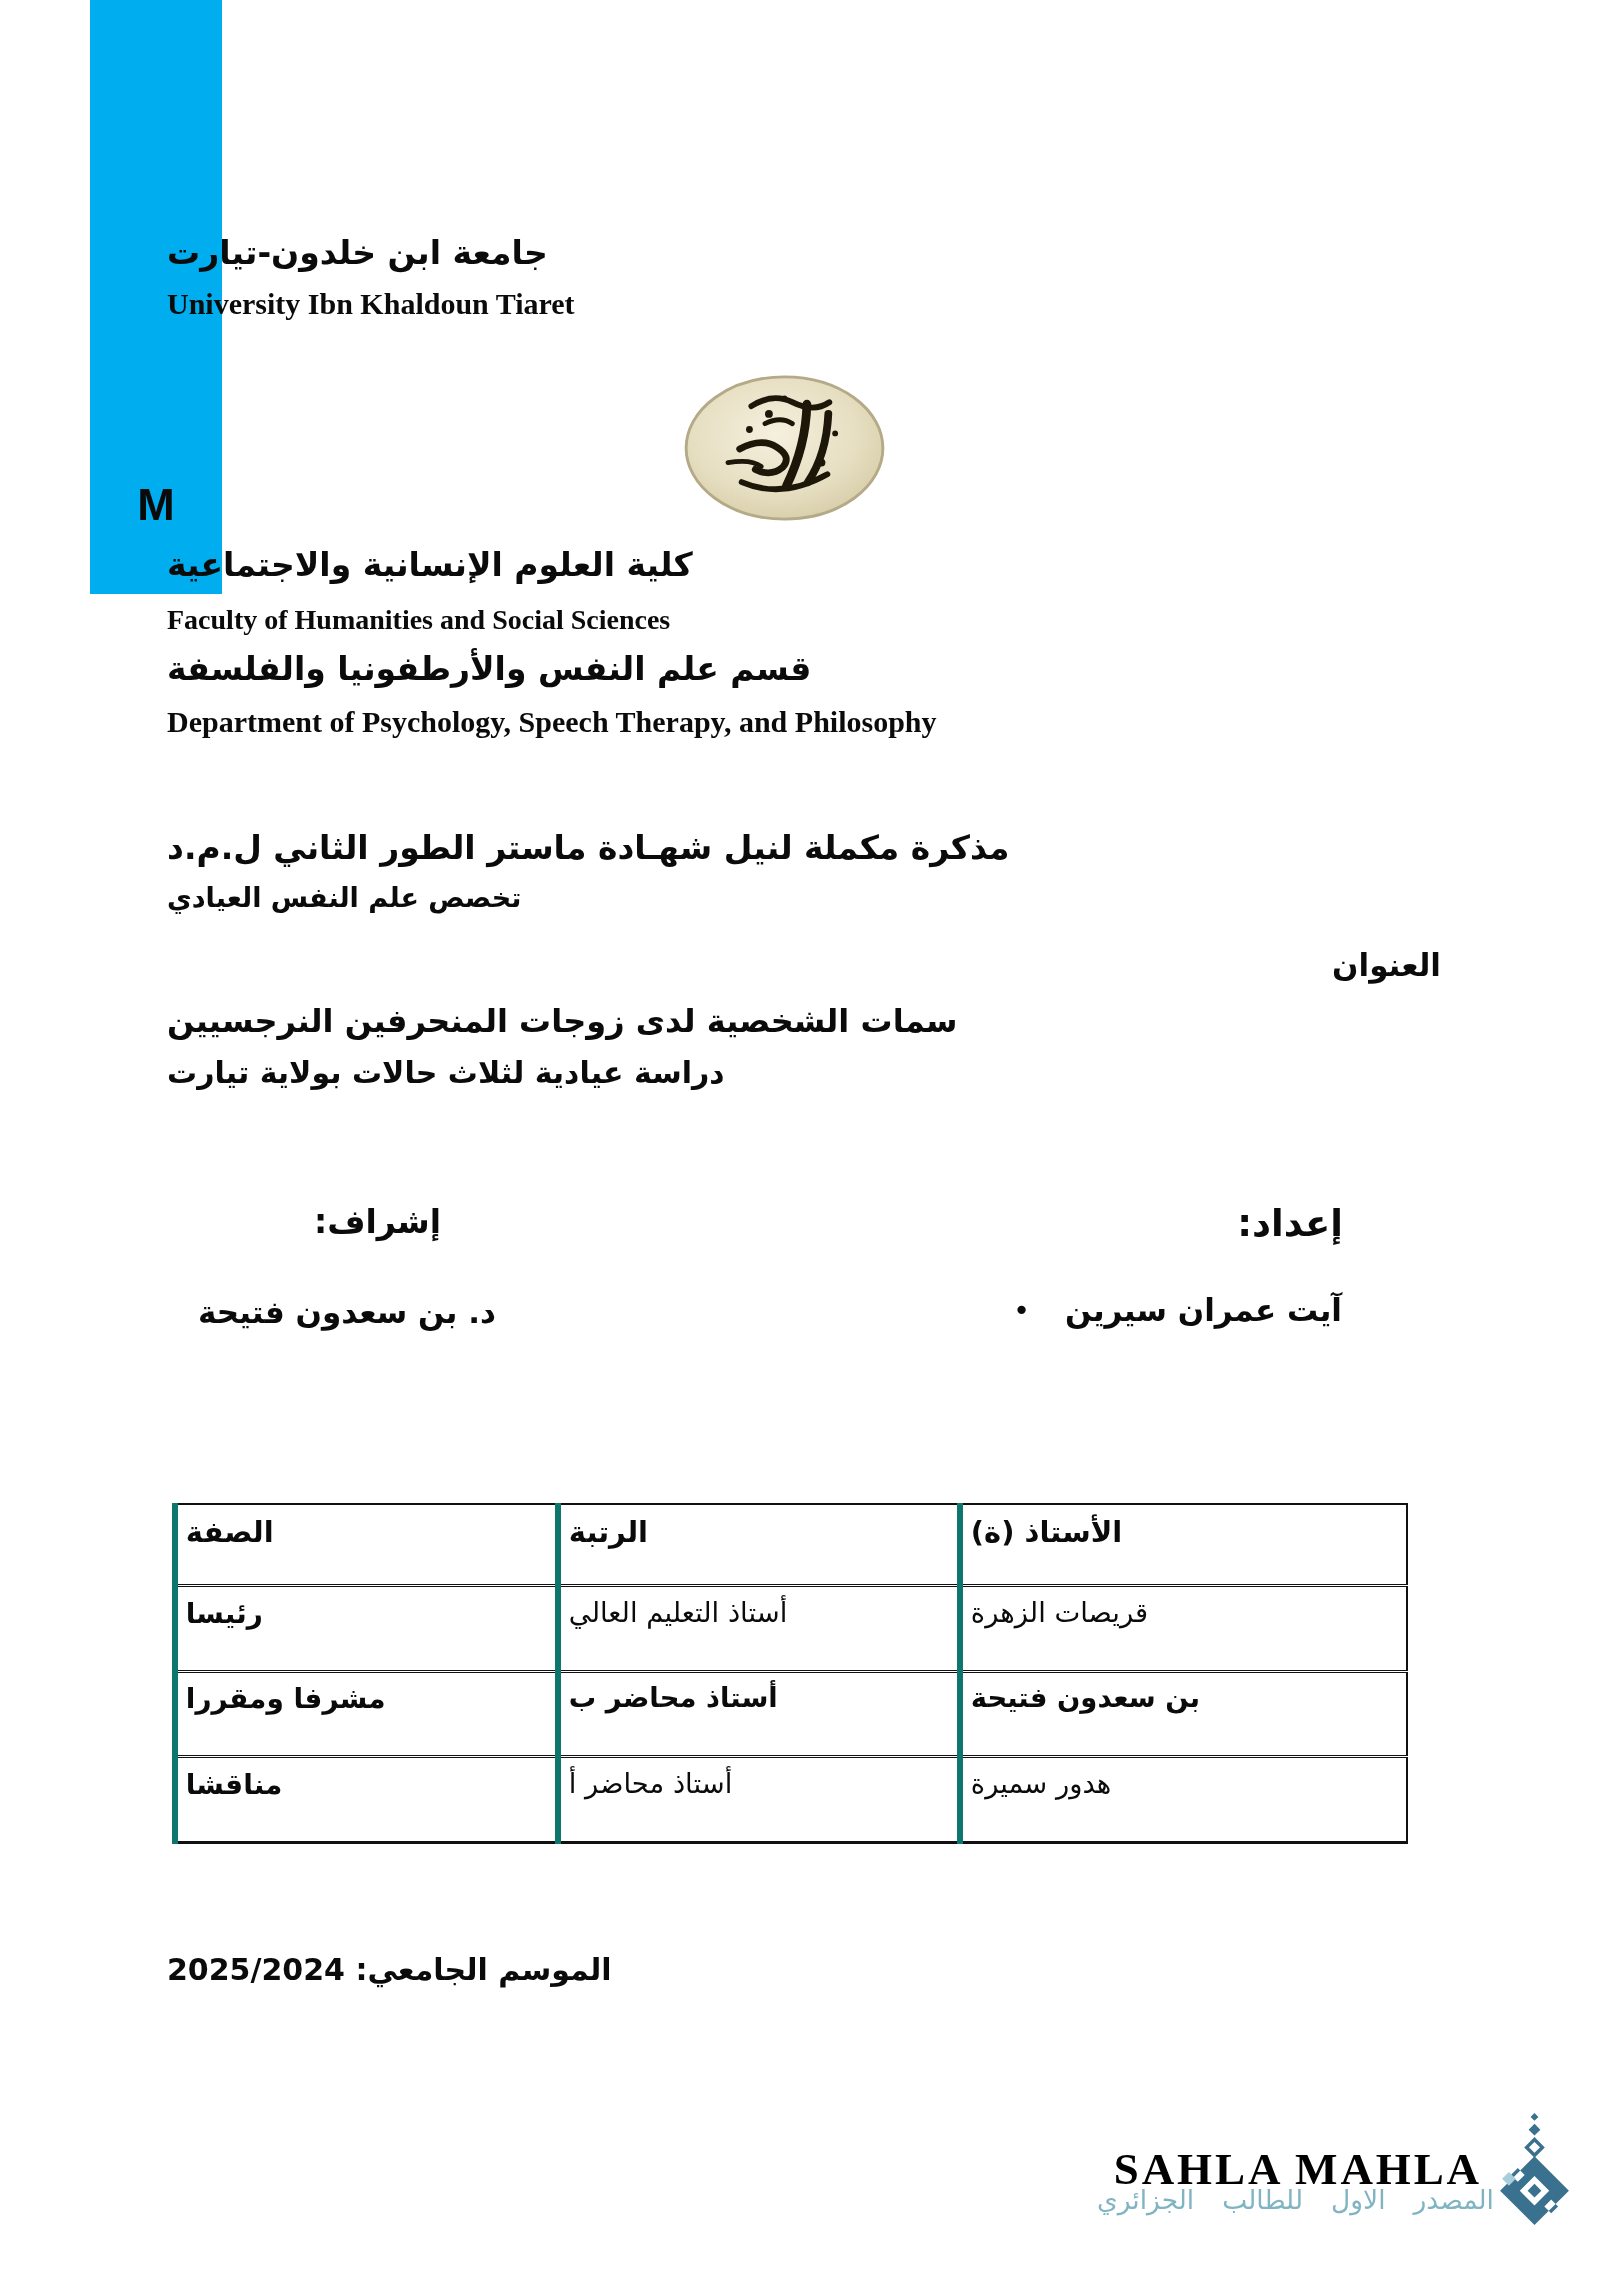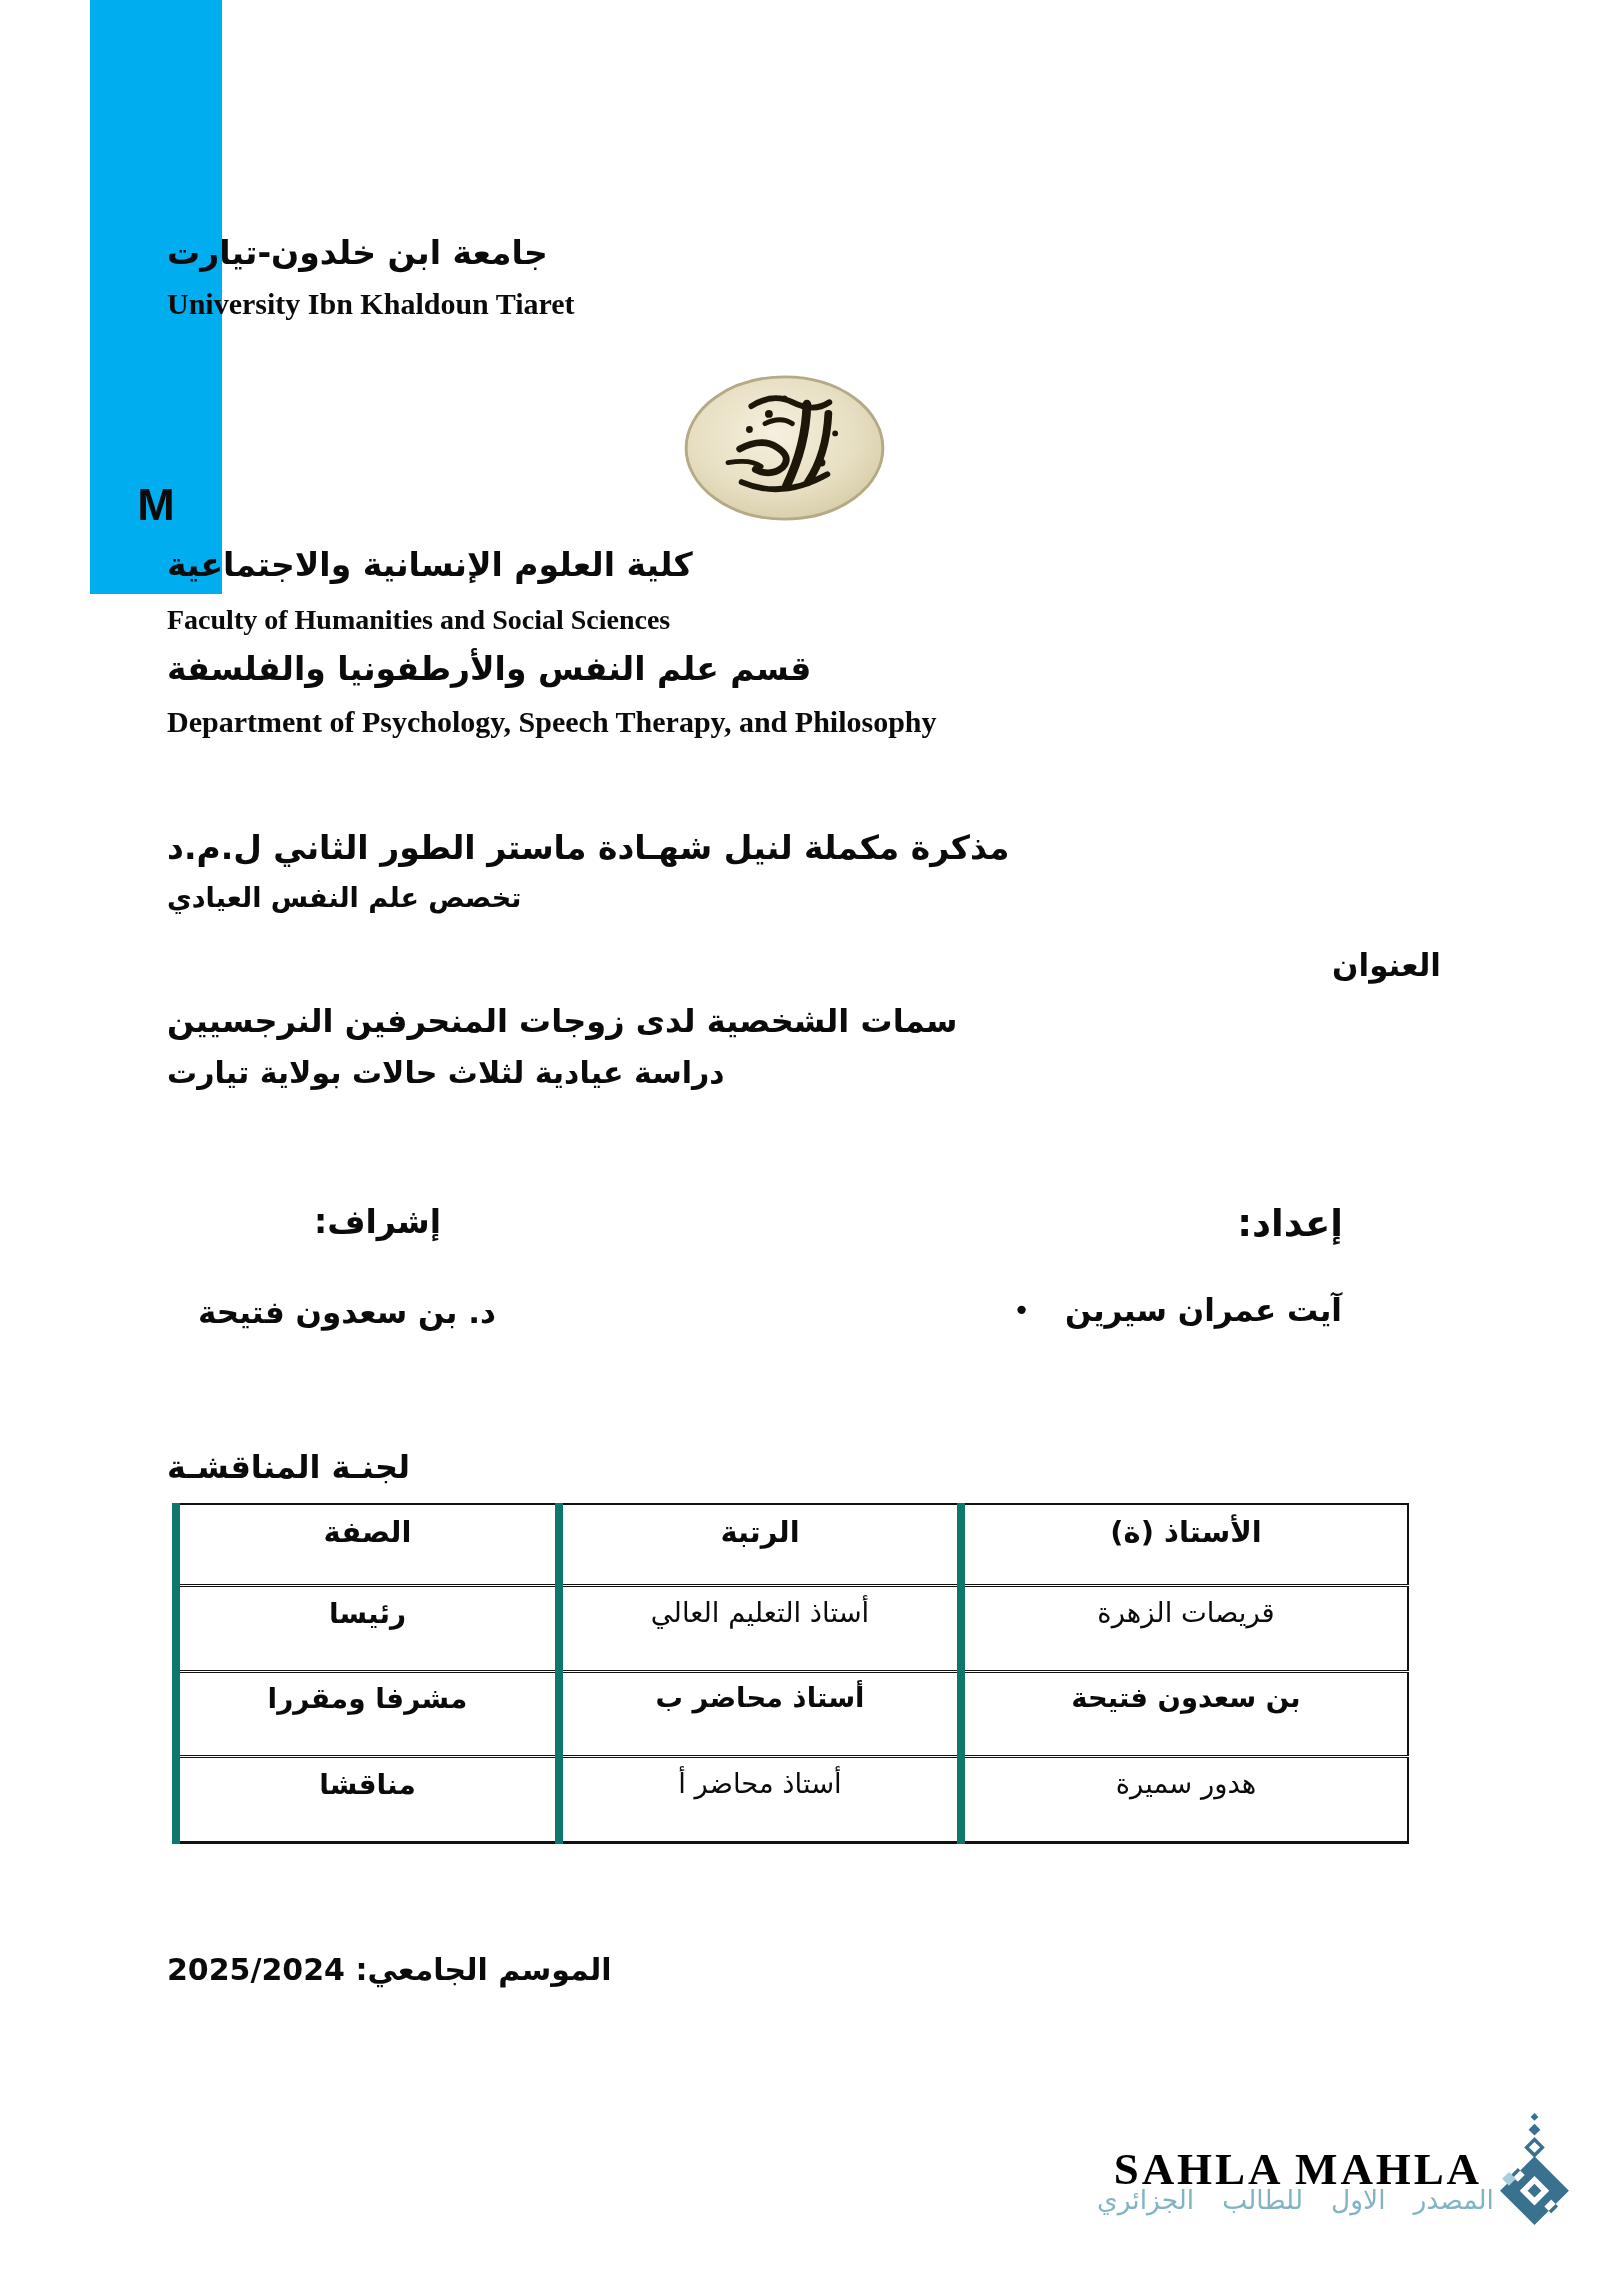--- a/index.html
+++ b/index.html
@@ -55,23 +55,23 @@
   .person-name{font-size:31px;font-weight:bold;}
   .sup-name{position:absolute;top:1294px;left:198px;font-size:31px;font-weight:bold;}
   
   .committee-table{
     position:absolute;left:172px;top:1503px;width:1232px;
     border-collapse:collapse;table-layout:fixed;
     border-top:2px solid #111;border-left:2px solid #111;border-right:2px solid #111;
     border-bottom:3.9px solid #111;
   }
   .committee-table th,.committee-table td{
-    border-left:8px solid #0f766e;border-right:2px solid #111;
+    border-left:6px solid #0f766e;border-right:2px solid #111;
     border-bottom:3.9px double #111;
-    vertical-align:top;text-align:center;
+    vertical-align:top;text-align:left;
     padding:9.8px 7.8px 0 7.8px;
     font-family:"DejaVu Sans",sans-serif;
   }
   .committee-table tr:last-child td{border-bottom:none;}
   .committee-table th{height:69px;font-size:29px;font-weight:bold;}
   .committee-table td{height:73px;font-size:27.4px;font-weight:normal;}
   .committee-table td.role{font-weight:bold;font-size:28px;}
   .committee-table tr.row-bold td{font-weight:bold;}
   .col-professor{width:447px;}
   .col-rank{width:402px;}
@@ -141,21 +141,20 @@
   <div class="cline ar title2" dir="rtl">دراسة عيادية لثلاث حالات بولاية تيارت</div>
 
   <div class="ar label-prep" dir="rtl">إعداد:</div>
   <div class="ar label-sup" dir="rtl">إشراف:</div>
   <div class="prep-item">
     <span class="bullet-dot">•</span>
     <span class="person-name ar" dir="rtl">آيت عمران سيرين</span>
   </div>
   <div class="sup-name ar" dir="rtl">د. بن سعدون فتيحة</div>
 
-  <div class="cline ar committee-heading" dir="rtl">لجنـة المناقشـة</div>
 
   <table class="committee-table" dir="rtl">
     <colgroup>
       <col class="col-professor">
         <col class="col-rank">
         <col class="col-role">
     </colgroup>
     <thead>
       <tr>
         <th>الأستاذ (ة)</th>

